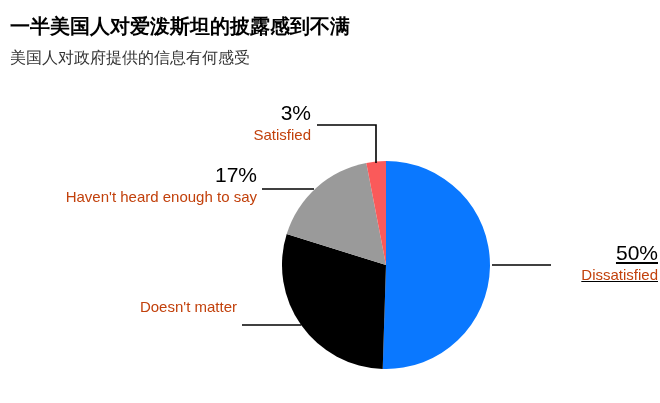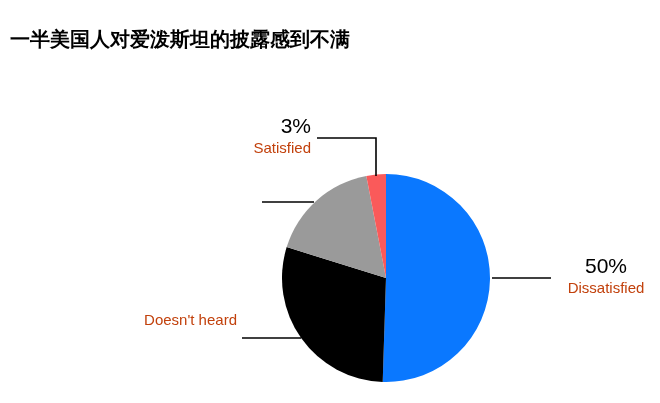--- a/index.html
+++ b/index.html
@@ -9,21 +9,21 @@
   body {
     width: 660px;
     height: 403px;
     background: #ffffff;
     font-family: "Liberation Sans", "DejaVu Sans", sans-serif;
     overflow: hidden;
     position: relative;
   }
   #chart-root {
     position: absolute;
-    left: 0; top: 16px;
+    left: 0; top: 3px;
     width: 660px;
     height: 284px;
   }
   .title {
     position: absolute;
     left: 10px;
     top: 10px;
     font-size: 20px;
     font-weight: bold;
     color: #000000;
@@ -73,21 +73,22 @@
     font-size: 15px;
     font-weight: normal;
     line-height: 19px;
     color: #c2410c;
     white-space: nowrap;
   }
   .callout.align-right {
     text-align: right;
   }
   .callout.align-left {
-    text-align: center;
+    text-align: right;
+    text-decoration: underline;
   }
   
   #callout-satisfied {
     left: 156px;
     top: 98px;
     width: 155px;
   }
   #callout-havent-heard {
     left: 28px;
     top: 160px;
@@ -104,20 +105,21 @@
     width: 104px;
   }
 </style>
 </head>
 <body>
 
 <div id="chart-root">
 
   <div class="title">一半美国人对爱泼斯坦的披露感到不满</div>
 
+  <div class="subtitle">美国人对政府提供的信息有何感受</div>
 
   <div class="pie-wrap">
     <svg width="208" height="208" viewBox="0 0 208 208">
 
       <path fill="#0a78ff" d="M 104 104 L 104.000 0.000 A 104 104 0 1 1 100.700 207.948 Z"></path>
 
       <path fill="#000000" d="M 104 104 L 100.700 207.948 A 104 104 0 0 1 4.690 73.120 Z"></path>
 
       <path fill="#9a9a9a" d="M 104 104 L 4.690 73.120 A 104 104 0 0 1 84.318 1.879 Z"></path>
 
@@ -134,23 +136,27 @@
     <line x1="242" y1="322" x2="301" y2="322" stroke="#000000" stroke-width="1.6"></line>
 
     <line x1="492" y1="262" x2="551" y2="262" stroke="#000000" stroke-width="1.6"></line>
   </svg>
 
   <div class="callout align-right" id="callout-satisfied">
     <div class="pct">3%</div>
     <div class="lbl">Satisfied</div>
   </div>
 
+  <div class="callout align-right" id="callout-havent-heard">
+    <div class="pct">17%</div>
+    <div class="lbl">Haven't heard enough to say</div>
+  </div>
 
   <div class="callout align-right" id="callout-doesnt-matter">
-    <div class="lbl">Doesn't heard</div>
+    <div class="lbl">Doesn't matter</div>
   </div>
 
   <div class="callout align-left" id="callout-dissatisfied">
     <div class="pct">50%</div>
     <div class="lbl">Dissatisfied</div>
   </div>
 
 </div>
 
 </body></html>

